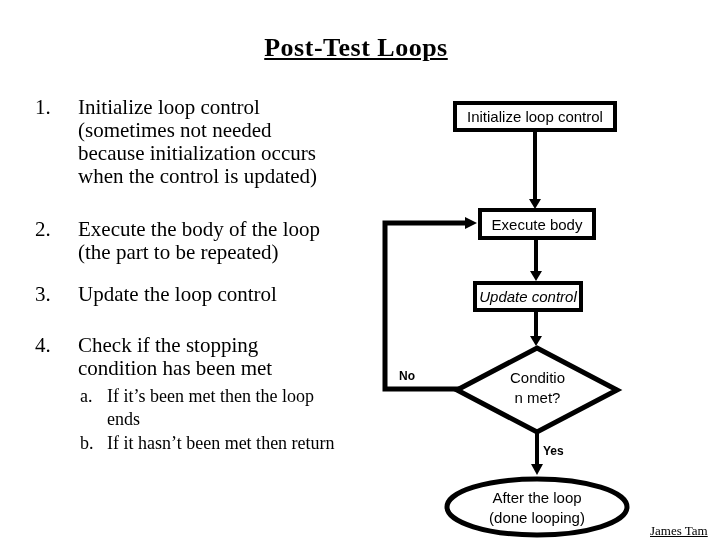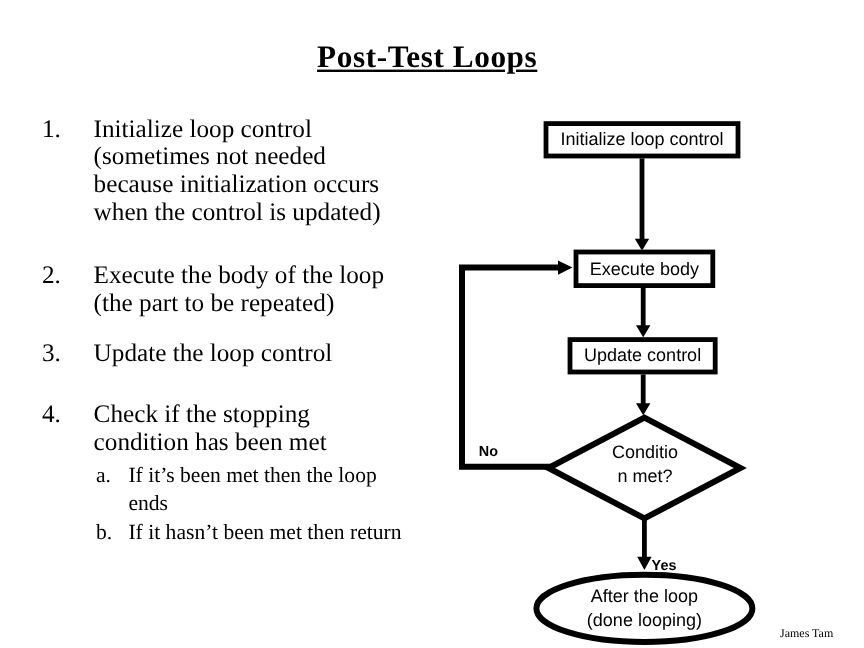--- a/index.html
+++ b/index.html
@@ -60,21 +60,22 @@
   }
   .fc-label {
     position: absolute; z-index: 3;
     font-family: "Liberation Sans", sans-serif;
     font-size: 12px; font-weight: bold;
   }
   .credit {
     position: absolute; z-index: 3;
     left: 650px; top: 523px;
     font-family: "Liberation Serif", serif;
-    font-size: 10px;
+    font-size: 13px;
+    text-decoration: underline;
     color: #000;
   }
 </style>
 </head>
 <body>
 
 <div class="slide">
 
   <div class="title">Post-Test Loops</div>
 
@@ -143,30 +144,30 @@
     <polyline class="stroke" stroke-width="5" points="459,389 385,389 385,223 465,223"></polyline>
     <polygon class="head" points="465,217 465,229 477,223"></polygon>
 
     <polygon class="shape" stroke-width="5" points="537,348 617,390 537,432 457,390"></polygon>
 
     <ellipse class="shape" stroke-width="5" cx="537" cy="507" rx="90" ry="28"></ellipse>
   </svg>
 
   <div class="fbox" style="left:453px; top:101px; width:164px; height:31px;">Initialize loop control</div>
   <div class="fbox" style="left:478px; top:208px; width:118px; height:32px;">Execute body</div>
-  <div class="fbox" style="left:473px; top:281px; width:125px; height:31px;">Update control</div>
+  <div class="fbox" style="left:473px; top:281px; width:110px; height:31px;font-style:italic;">Update control</div>
 
   <div class="fc-text" style="left:477px; top:368px; width:121px;">
     <div>Conditio</div>
     <div>n met?</div>
   </div>
 
   <div class="fc-text" style="left:457px; top:488px; width:160px;text-align:center;">
     <div>After the loop</div>
     <div>(done looping)</div>
   </div>
 
   <div class="fc-label" style="left:399px; top:369px;">No</div>
-  <div class="fc-label" style="left:543px; top:464px;">Yes</div>
+  <div class="fc-label" style="left:543px; top:444px;">Yes</div>
 
   <div class="credit">James Tam</div>
 
 </div>
 
 </body></html>

